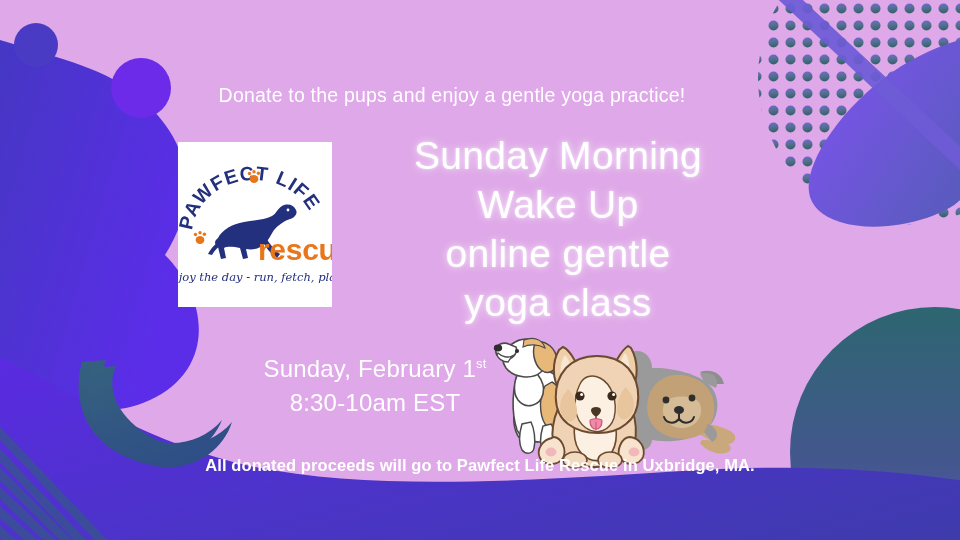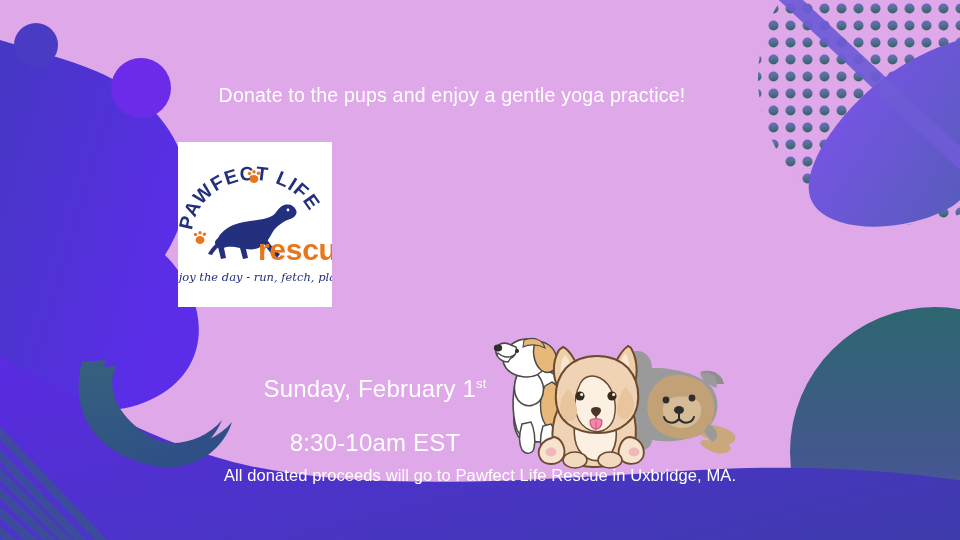--- a/index.html
+++ b/index.html
@@ -47,30 +47,30 @@
   .datetime {
     position:absolute;
     top:352px; left:200px; width:350px;
     text-align:center;
     color:#ffffff;
     font-size:24px;
     font-weight:400;
     line-height:34px;
     letter-spacing:.2px;
   }
-  .datetime .dt-line { display:block;margin-top:20px; }
+  .datetime .dt-line { display:block; }
   .datetime sup { font-size:13px; vertical-align:super; line-height:0; }
 
   .footer-note {
     position:absolute;
-    top:466px; left:0; width:960px;
+    top:456px; left:0; width:960px;
     text-align:center;
     color:#ffffff;
     font-size:16.5px;
-    font-weight:400;
+    font-weight:700;
     letter-spacing:.1px;
   }
 
   
   .logo-card {
     position:absolute;
     left:178px; top:142px;
     width:154px; height:165px;
     background:#ffffff;
     z-index:30;
@@ -418,20 +418,26 @@
       <text x="80" y="118" font-family="'Liberation Sans', sans-serif" font-size="30" font-weight="700" fill="#E8761B" letter-spacing="-0.3">rescue</text>
 
       <text x="77" y="139" font-family="'DejaVu Serif', serif" font-size="11.5" font-style="italic" fill="#22307D" text-anchor="middle">Enjoy the day - run, fetch, play!</text>
     </svg>
   </div>
 
   <div class="content">
 
     <div class="tagline">Donate to the pups and enjoy a gentle yoga practice!</div>
 
+    <div class="headline">
+      <span class="hl-line">Sunday Morning</span>
+      <span class="hl-line">Wake Up</span>
+      <span class="hl-line">online gentle</span>
+      <span class="hl-line">yoga class</span>
+    </div>
 
     <div class="datetime">
       <span class="dt-line"><span>Sunday, February 1</span><sup>st</sup></span>
       <span class="dt-line">8:30-10am EST</span>
     </div>
 
     <div class="footer-note">All donated proceeds will go to Pawfect Life Rescue in Uxbridge, MA.</div>
 
   </div>
 

